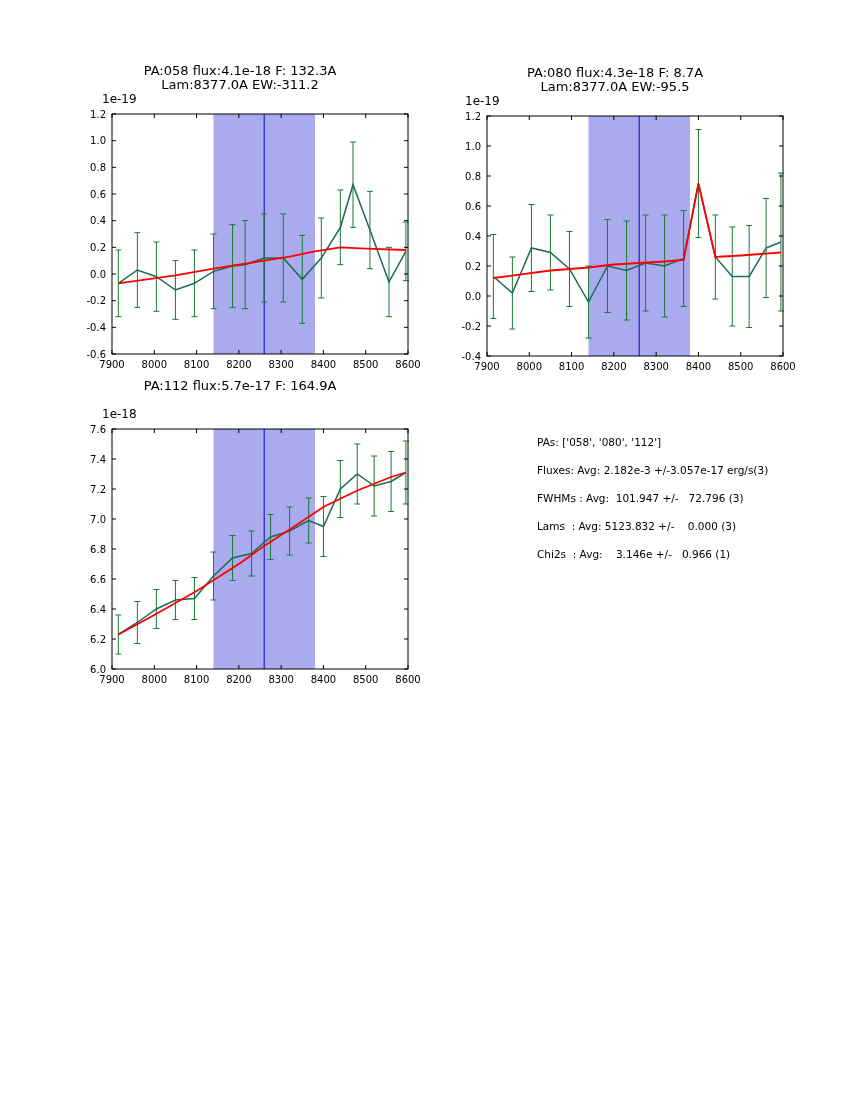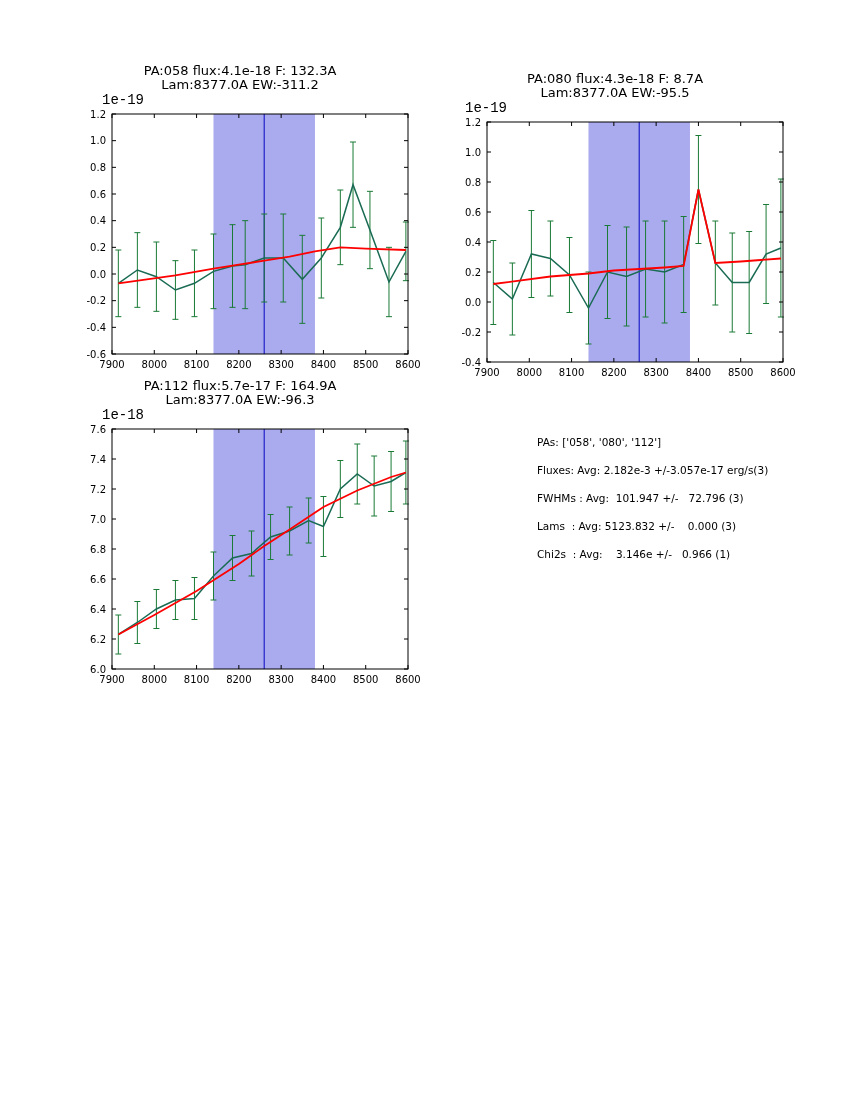--- a/index.html
+++ b/index.html
@@ -24,23 +24,22 @@
     text-align: center;
     font-size: 13px;
     line-height: 14px;
     color: #000;
   }
   .plot-svg {
     position: absolute;
   }
   .exp-label {
     position: absolute;
-    font-size: 14px;
+    font-size: 12px;
     color: #000;
-    font-family: Liberation Mono, monospace;
   }
   .summary {
     position: absolute;
     font-size: 10.5px;
     line-height: 28px;
     color: #000;
   }
   .summary div {
     white-space: pre;
   }
@@ -165,21 +164,21 @@
       <text x="46" y="66.83333333333334" text-anchor="end" font-size="10" fill="#000000">0.8</text>
       <line x1="52" y1="36.66666666666663" x2="56" y2="36.66666666666663" stroke="#000000" stroke-width="1"></line>
       <line x1="348" y1="36.66666666666663" x2="344" y2="36.66666666666663" stroke="#000000" stroke-width="1"></line>
       <text x="46" y="40.16666666666663" text-anchor="end" font-size="10" fill="#000000">1.0</text>
       <line x1="52" y1="10" x2="56" y2="10" stroke="#000000" stroke-width="1"></line>
       <line x1="348" y1="10" x2="344" y2="10" stroke="#000000" stroke-width="1"></line>
       <text x="46" y="13.5" text-anchor="end" font-size="10" fill="#000000">1.2</text>
     </svg>
 </div>
 
-<div class="panel" id="panel1" style="left:435px; top:68px; width:360px; height:320px;">
+<div class="panel" id="panel1" style="left:435px; top:62px; width:360px; height:320px;">
   <div class="panel-title" style="top:4px;">
     <div>PA:080 flux:4.3e-18 F: 8.7A</div>
     <div>Lam:8377.0A EW:-95.5</div>
   </div>
   <div class="exp-label" style="left:30px; top:32px;">1e-19</div>
   <svg class="plot-svg" id="svg1" style="left:0; top:44px;" width="360" height="280">
       <rect x="52" y="10" width="296" height="240" fill="#ffffff"></rect>
       <rect x="153.48571428571427" y="10" width="101.4857142857143" height="240" fill="#aaaaee"></rect>
       <line x1="204.2285714285714" y1="10" x2="204.2285714285714" y2="250" stroke="#2222cc" stroke-width="1.2"></line>
       <line x1="58.34285714285714" y1="128.5" x2="58.34285714285714" y2="212.5" stroke="#1a7a36" stroke-width="1"></line>
@@ -286,21 +285,20 @@
       <text x="46" y="43.50000000000003" text-anchor="end" font-size="10" fill="#000000">1.0</text>
       <line x1="52" y1="10" x2="56" y2="10" stroke="#000000" stroke-width="1"></line>
       <line x1="348" y1="10" x2="344" y2="10" stroke="#000000" stroke-width="1"></line>
       <text x="46" y="13.5" text-anchor="end" font-size="10" fill="#000000">1.2</text>
     </svg>
 </div>
 
 <div class="panel" id="panel2" style="left:60px; top:375px; width:360px; height:320px;">
   <div class="panel-title" style="top:4px;">
     <div>PA:112 flux:5.7e-17 F: 164.9A</div>
-    <div>Lam:8377.0A EW:-96.3</div>
   </div>
   <div class="exp-label" style="left:42px; top:32px;">1e-18</div>
   <svg class="plot-svg" id="svg2" style="left:0; top:44px;" width="360" height="280">
       <rect x="52" y="10" width="296" height="240" fill="#ffffff"></rect>
       <rect x="153.48571428571427" y="10" width="101.4857142857143" height="240" fill="#aaaaee"></rect>
       <line x1="204.2285714285714" y1="10" x2="204.2285714285714" y2="250" stroke="#2222cc" stroke-width="1.2"></line>
       <line x1="58.34285714285714" y1="195.99999999999994" x2="58.34285714285714" y2="234.99999999999991" stroke="#1a7a36" stroke-width="1"></line>
       <line x1="55.34285714285714" y1="195.99999999999994" x2="61.34285714285714" y2="195.99999999999994" stroke="#1a7a36" stroke-width="1"></line>
       <line x1="55.34285714285714" y1="234.99999999999991" x2="61.34285714285714" y2="234.99999999999991" stroke="#1a7a36" stroke-width="1"></line>
       <line x1="77.37142857142857" y1="182.5000000000001" x2="77.37142857142857" y2="224.5" stroke="#1a7a36" stroke-width="1"></line>

